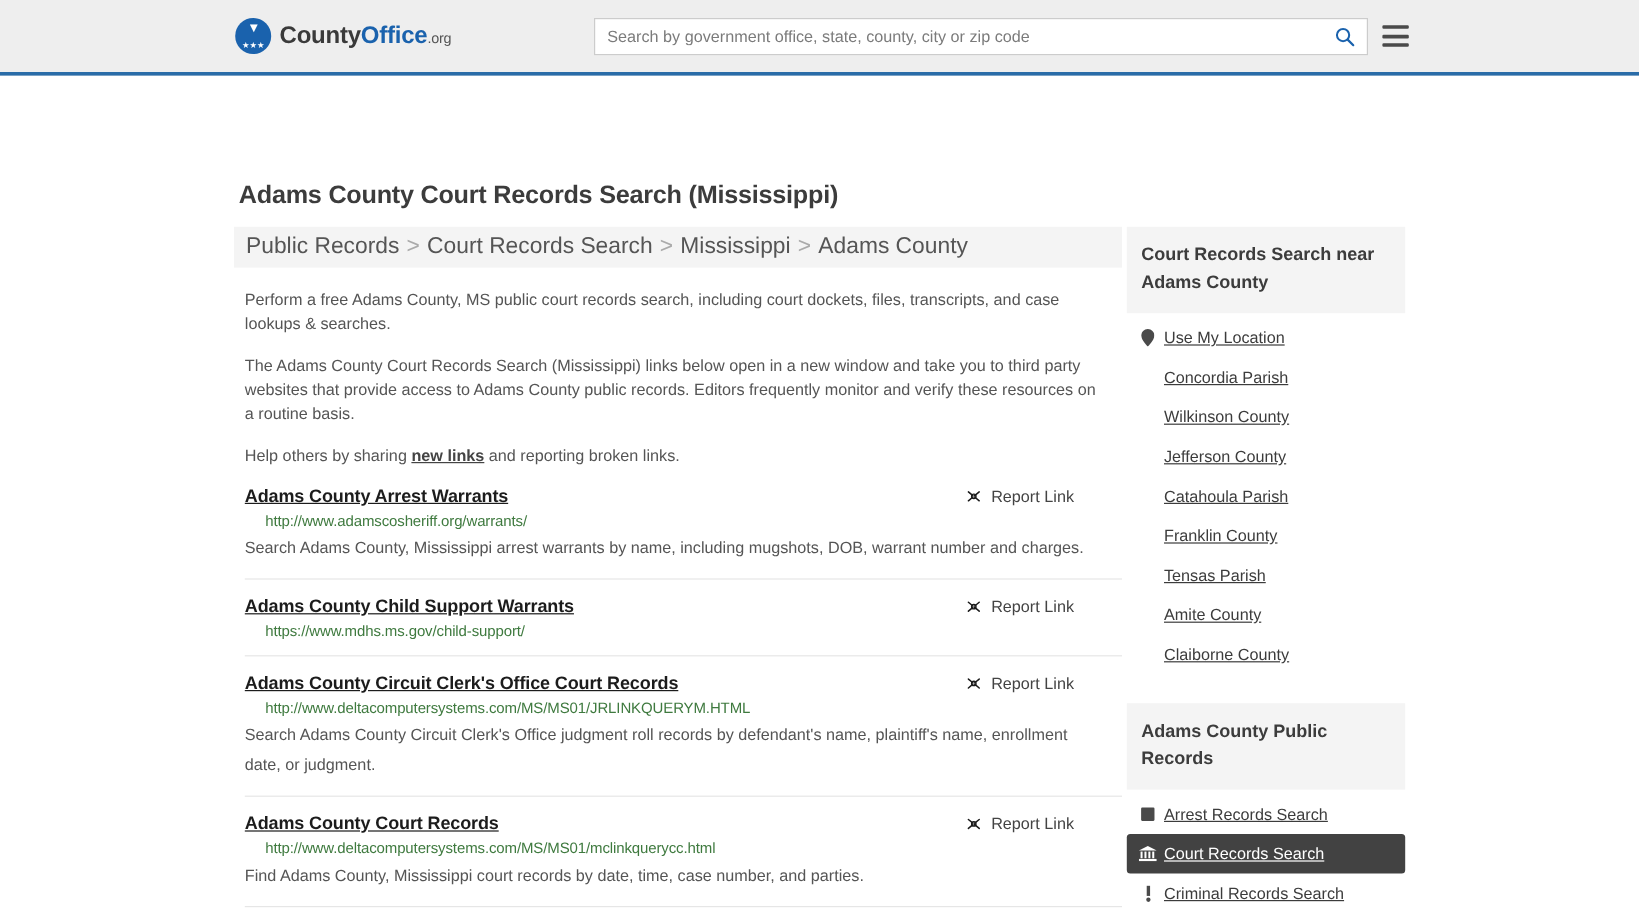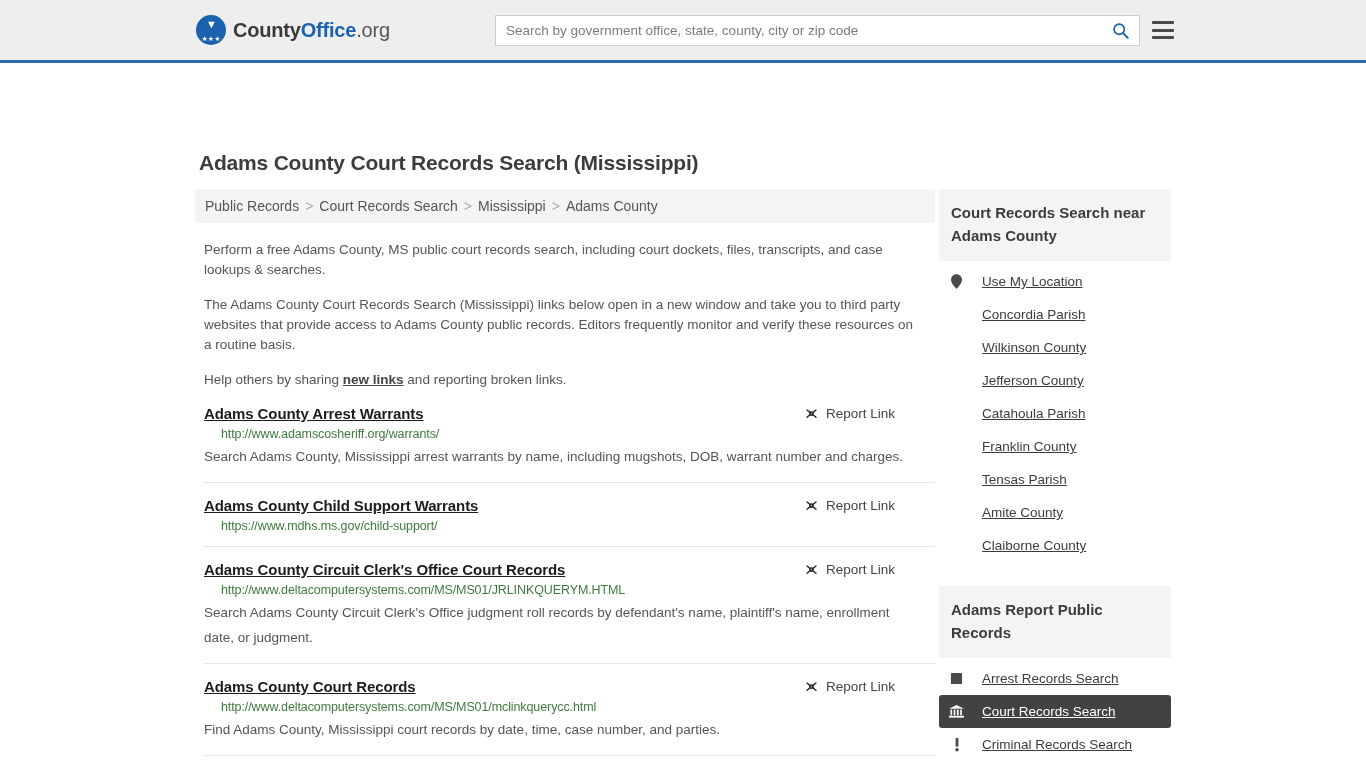--- a/index.html
+++ b/index.html
@@ -51,21 +51,21 @@
     letter-spacing: 0px;
   }
   .logo-text {
     font-size: 20px;
     color: #333333;
     letter-spacing: -0.2px;
     white-space: nowrap;
   }
   .logo-text .b { color: #1a62ad; font-weight: bold; }
   .logo-text .n { font-weight: bold; color: #3a3a3a;}
-  .logo-text .tld { font-size: 20px; color: #555; }
+  .logo-text .tld { font-size: 12px; color: #555; }
 
   .search-wrap {
     position: absolute;
     left: 495px;
     width: 645px;
     height: 31px;
     background: #ffffff;
     border: 1px solid #cccccc;
     display: flex;
     align-items: center;
@@ -120,21 +120,21 @@
   .main-col { width: 740px; margin-left: 195px; }
   .side-col { width: 232px; margin-left: 4px; }
 
   
   .breadcrumb {
     background: #f4f4f4;
     height: 34px;
     display: flex;
     align-items: center;
     padding-left: 10px;
-    font-size: 14px;
+    font-size: 19px;
     color: #555555;
     gap: 6px;
   }
   .breadcrumb a {
     color: #555555;
     text-decoration: none;
   }
   .breadcrumb .sep { color: #aaaaaa; }
 
   
@@ -203,21 +203,21 @@
     padding: 12px 14px 14px 12px;
     font-size: 15px;
     font-weight: bold;
     color: #3c3c3c;
     line-height: 23px;
   }
   .side-list { margin-top: 4px; }
   .side-item {
     display: flex;
     align-items: center;
-    gap: 18px;
+    gap: 6px;
     padding: 9px 10px 9px 10px;
     font-size: 13.5px;
     cursor: pointer;
     border-radius: 3px;
   }
   .side-item .lbl {
     color: #3c3c3c;
     text-decoration: underline;
   }
   .side-item .ico {
@@ -393,21 +393,21 @@
               <span class="lbl">Amite County</span>
             </div>
             <div class="side-item no-icon">
               <span class="ico"></span>
               <span class="lbl">Claiborne County</span>
             </div>
           </div>
       </div>
 
       <div class="side-panel second">
-        <div class="side-head">Adams Report Public Records</div>
+        <div class="side-head">Adams County Public Records</div>
         <div class="side-list" id="records-list">
             <div class="side-item">
               <span class="ico">
                 <svg width="13" height="13" viewBox="0 0 14 14">
                   <rect x="1" y="1" width="12" height="12" rx="1" fill="currentColor"></rect>
                 </svg>
               </span>
               <span class="lbl">Arrest Records Search</span>
             </div>
             <div class="side-item active">

